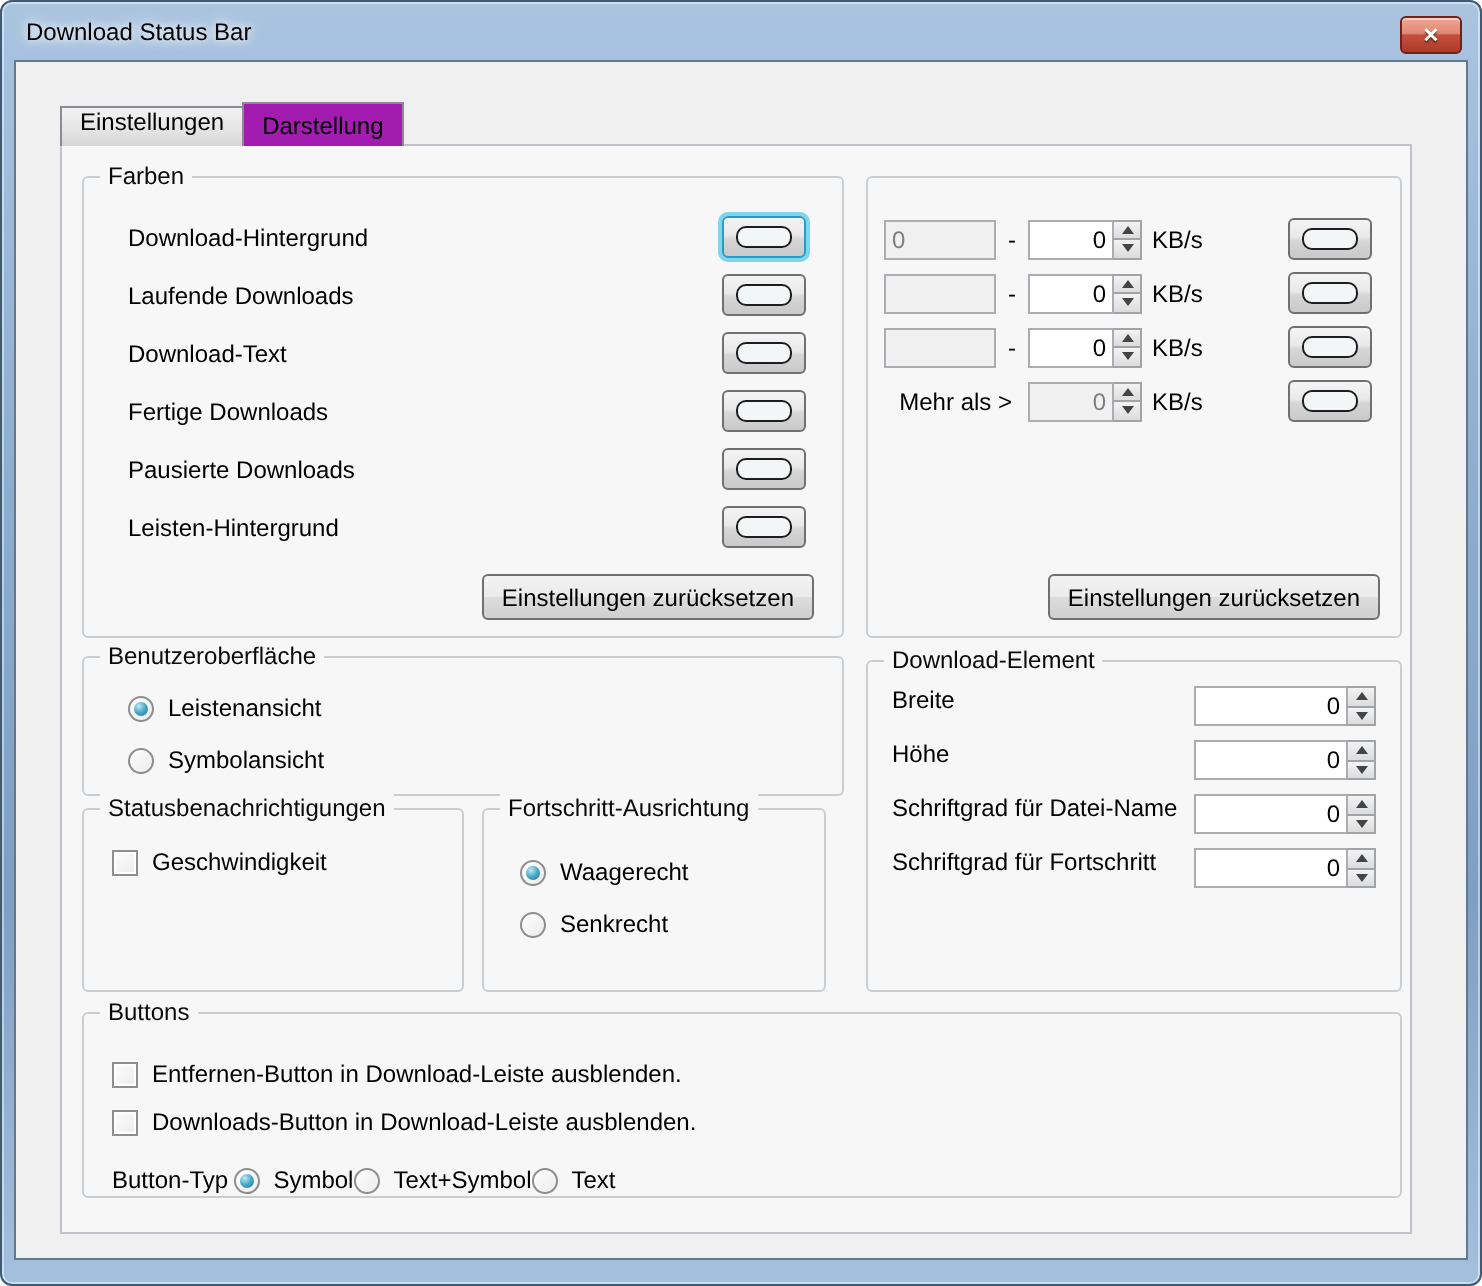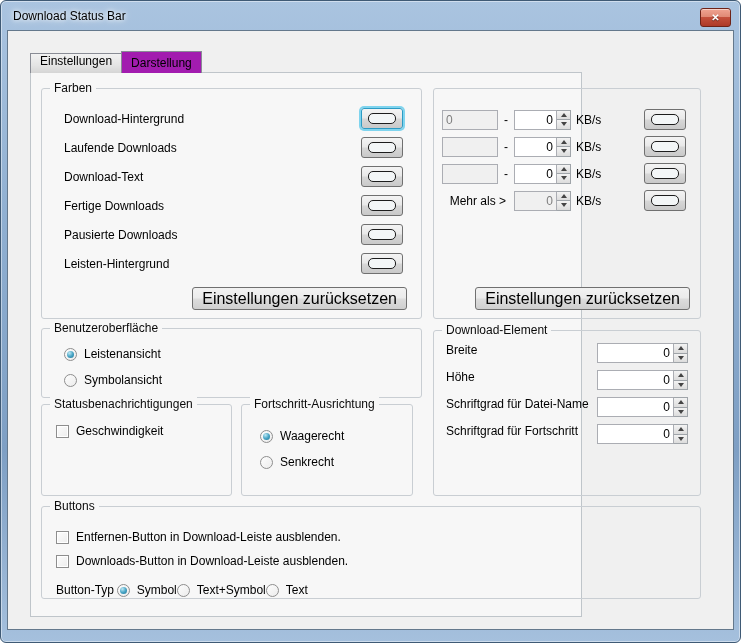--- a/index.html
+++ b/index.html
@@ -38,42 +38,42 @@
   .tab {
     height: 20px; padding: 0 9px 0 9px; border: 1px solid #898c95; border-bottom: none;
     background: linear-gradient(to bottom, #f2f2f2, #e4e4e4 60%, #d5d5d5);
     margin-right: -1px; cursor: pointer; white-space: nowrap;
   }
   .tab.active {
     height: 22px; padding-top: 4px; background: #a21caf; position: relative; z-index: 3;
   }
 
   .pane {
-    position: absolute; left: 22px; top: 41px; width: 552px; bottom: 12px;
+    position: absolute; left: 22px; top: 41px; width: 676px; bottom: 12px;
     background: #f7f7f7; border: 1px solid #bfc5ca; z-index: 1;
   }
 
   
   .group { position: absolute; border: 1px solid #c9ced3; border-radius: 3px; }
   .gtitle { position: absolute; top: -8px; left: 8px; background: #f7f7f7; padding: 0 4px; color: #0a0a0a; }
 
   #g-farben  { left: 10px;  top: 15px;  width: 381px; height: 231px; }
   #g-speed   { left: 402px; top: 15px;  width: 268px; height: 231px; }
   #g-ui      { left: 10px;  top: 255px; width: 381px; height: 70px; }
   #g-element { left: 402px; top: 257px; width: 268px; height: 166px; }
   #g-status  { left: 10px;  top: 331px; width: 191px; height: 92px; }
   #g-align   { left: 210px; top: 331px; width: 172px; height: 92px; }
   #g-buttons { left: 10px;  top: 433px; width: 660px; height: 93px; }
 
   
   .push-btn {
     position: absolute; right: 14px; bottom: 8px; height: 23px; padding: 0 9px;
     border: 1px solid #707070; border-radius: 3px;
     background: linear-gradient(to bottom, #f2f2f2 0%, #ebebeb 49%, #dddddd 51%, #cfcfcf 100%);
-    font-family: "Liberation Sans", sans-serif; font-size: 16px; cursor: pointer;
+    font-family: "Liberation Sans", sans-serif; font-size: 12px; cursor: pointer;
   }
   .color-btn {
     width: 42px; height: 21px; border: 1px solid #707070; border-radius: 3px;
     background: linear-gradient(to bottom, #f4f4f4 0%, #e9e9e9 45%, #d6d6d6 55%, #c9c9c9 100%);
     display: flex; align-items: center; justify-content: center; padding: 0; cursor: pointer; flex: none;
   }
   .color-btn.focused { border-color: #2c9bc4; box-shadow: 0 0 0 2px #7fd4ee; }
   .swatch { width: 28px; height: 11px; border: 1px solid #1d1d1d; border-radius: 5px; background: #f3f6f7; }
 
   input.txt {

